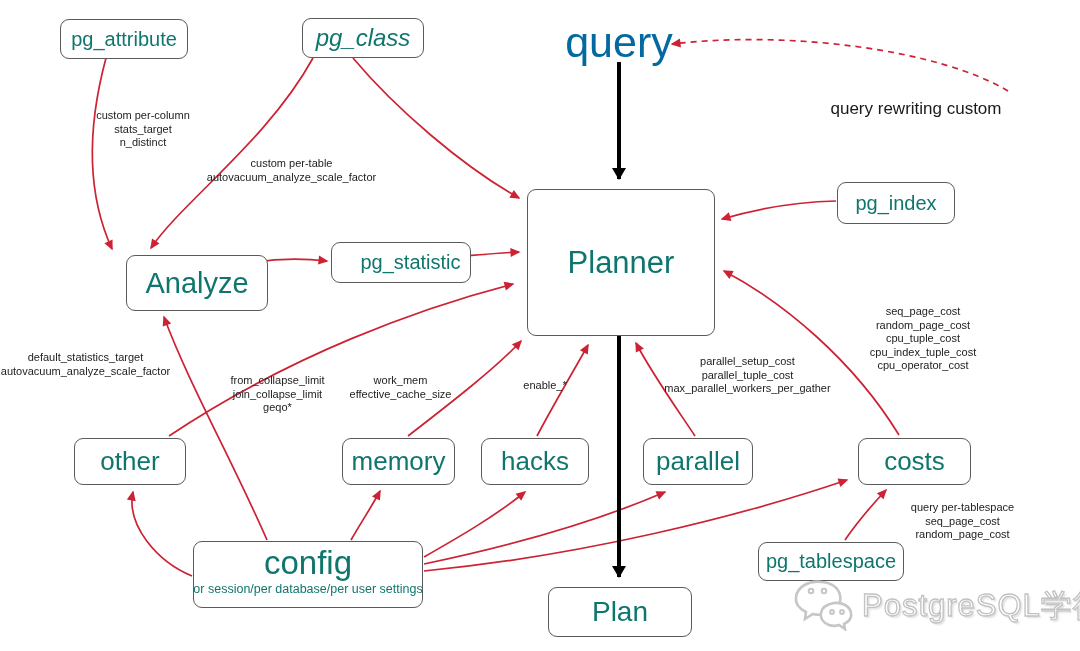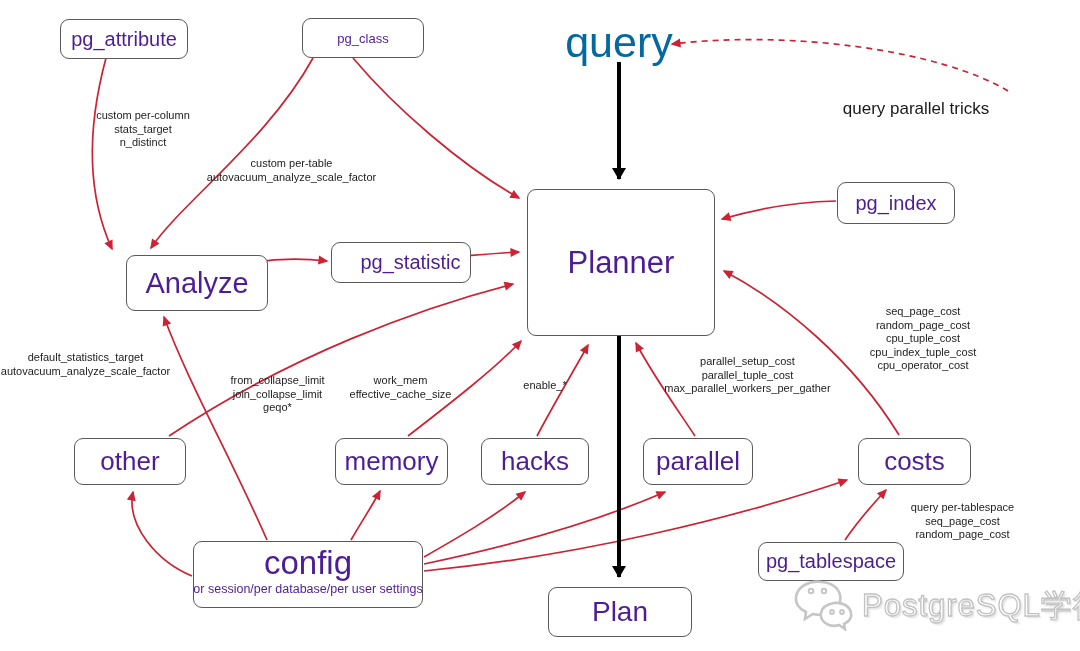--- a/index.html
+++ b/index.html
@@ -3,36 +3,36 @@
 <meta charset="utf-8">
 <style>
   html,body{margin:0;padding:0;background:#ffffff;}
   .stage{
     position:relative;width:1080px;height:651px;background:#ffffff;
     overflow:hidden;font-family:"Liberation Sans",sans-serif;color:#111;
   }
   .edges{position:absolute;left:0;top:0;z-index:1;}
   .box{
     position:absolute;z-index:2;display:flex;align-items:center;justify-content:center;
-    background:#ffffff;border:1.5px solid #5a5a5a;border-radius:9px;color:#4c1d95;
+    background:#ffffff;border:1.5px solid #5a5a5a;border-radius:9px;color:#0f766e;
   }
   .lbl{
     position:absolute;z-index:3;font-size:11px;line-height:13.5px;color:#222;
     text-align:center;white-space:pre-line;
   }
   
   #node-pg-attribute{left:60px;top:19px;width:126px;height:38px;font-size:20px;}
-  #node-pg-class{left:302px;top:18px;width:120px;height:38px;font-size:13px;}
+  #node-pg-class{left:302px;top:18px;width:120px;height:38px;font-size:24px;font-style:italic;}
   #node-pg-statistic{left:331px;top:242px;width:119px;height:39px;font-size:20px;padding-left:19px;}
   #node-pg-index{left:837px;top:182px;width:116px;height:40px;font-size:20px;}
   #node-pg-tablespace{left:758px;top:542px;width:144px;height:37px;font-size:20px;}
   #node-planner{left:527px;top:189px;width:186px;height:145px;font-size:31px;}
   #node-analyze{left:78px;top:255px;width:140px;height:54px;font-size:29px;margin-left:48px;}
   #node-other{left:74px;top:438px;width:110px;height:45px;font-size:26px;}
-  #node-memory{left:335px;top:438px;width:111px;height:45px;font-size:26px;}
+  #node-memory{left:342px;top:438px;width:111px;height:45px;font-size:26px;}
   #node-hacks{left:481px;top:438px;width:106px;height:45px;font-size:26px;}
   #node-parallel{left:643px;top:438px;width:108px;height:45px;font-size:26px;}
   #node-costs{left:858px;top:438px;width:111px;height:45px;font-size:26px;}
   #node-plan{left:548px;top:587px;width:142px;height:48px;font-size:28px;}
   #node-config{left:193px;top:541px;width:230px;height:67px;flex-direction:column;justify-content:flex-start;padding-top:2px;box-sizing:border-box;}
   #node-config .main{font-size:33px;line-height:38px;}
   #node-config .sub{font-size:12.5px;line-height:14px;white-space:nowrap;}
   #node-query{position:absolute;z-index:2;left:556px;top:20px;width:126px;height:44px;
     display:flex;align-items:center;justify-content:center;font-size:43px;color:#0369a1;}
   
@@ -131,21 +131,21 @@
 parallel_tuple_cost
 max_parallel_workers_per_gather</div>
   <div class="lbl" id="lbl-costs">seq_page_cost
 random_page_cost
 cpu_tuple_cost
 cpu_index_tuple_cost
 cpu_operator_cost</div>
   <div class="lbl" id="lbl-tablespace">query per-tablespace
 seq_page_cost
 random_page_cost</div>
-  <div class="lbl" id="lbl-rewriting">query parallel tricks</div>
+  <div class="lbl" id="lbl-rewriting">query rewriting custom</div>
 
   <div class="watermark">
     <span>
       <svg width="72" height="54" viewBox="0 0 72 54">
         <g fill="#ffffff" stroke="#c6c6c6" stroke-width="2.6">
           <path d="M36,5 C23,3 11,10 10,20 C9,27 14,32 20,35 L19,42 L27,37 C31,38 36,38 40,37 C50,34 56,26 54,18 C52,10 45,6 36,5 z"></path>
           <path d="M48,26 C56,25 64,29 65,36 C66,41 62,45 58,47 L59,52 L53,48 C50,49 46,49 43,48 C37,46 34,41 35,36 C36,30 42,27 48,26 z"></path>
         </g>
         <g fill="none" stroke="#c6c6c6" stroke-width="2">
           <circle cx="25" cy="14" r="2.3"></circle>

